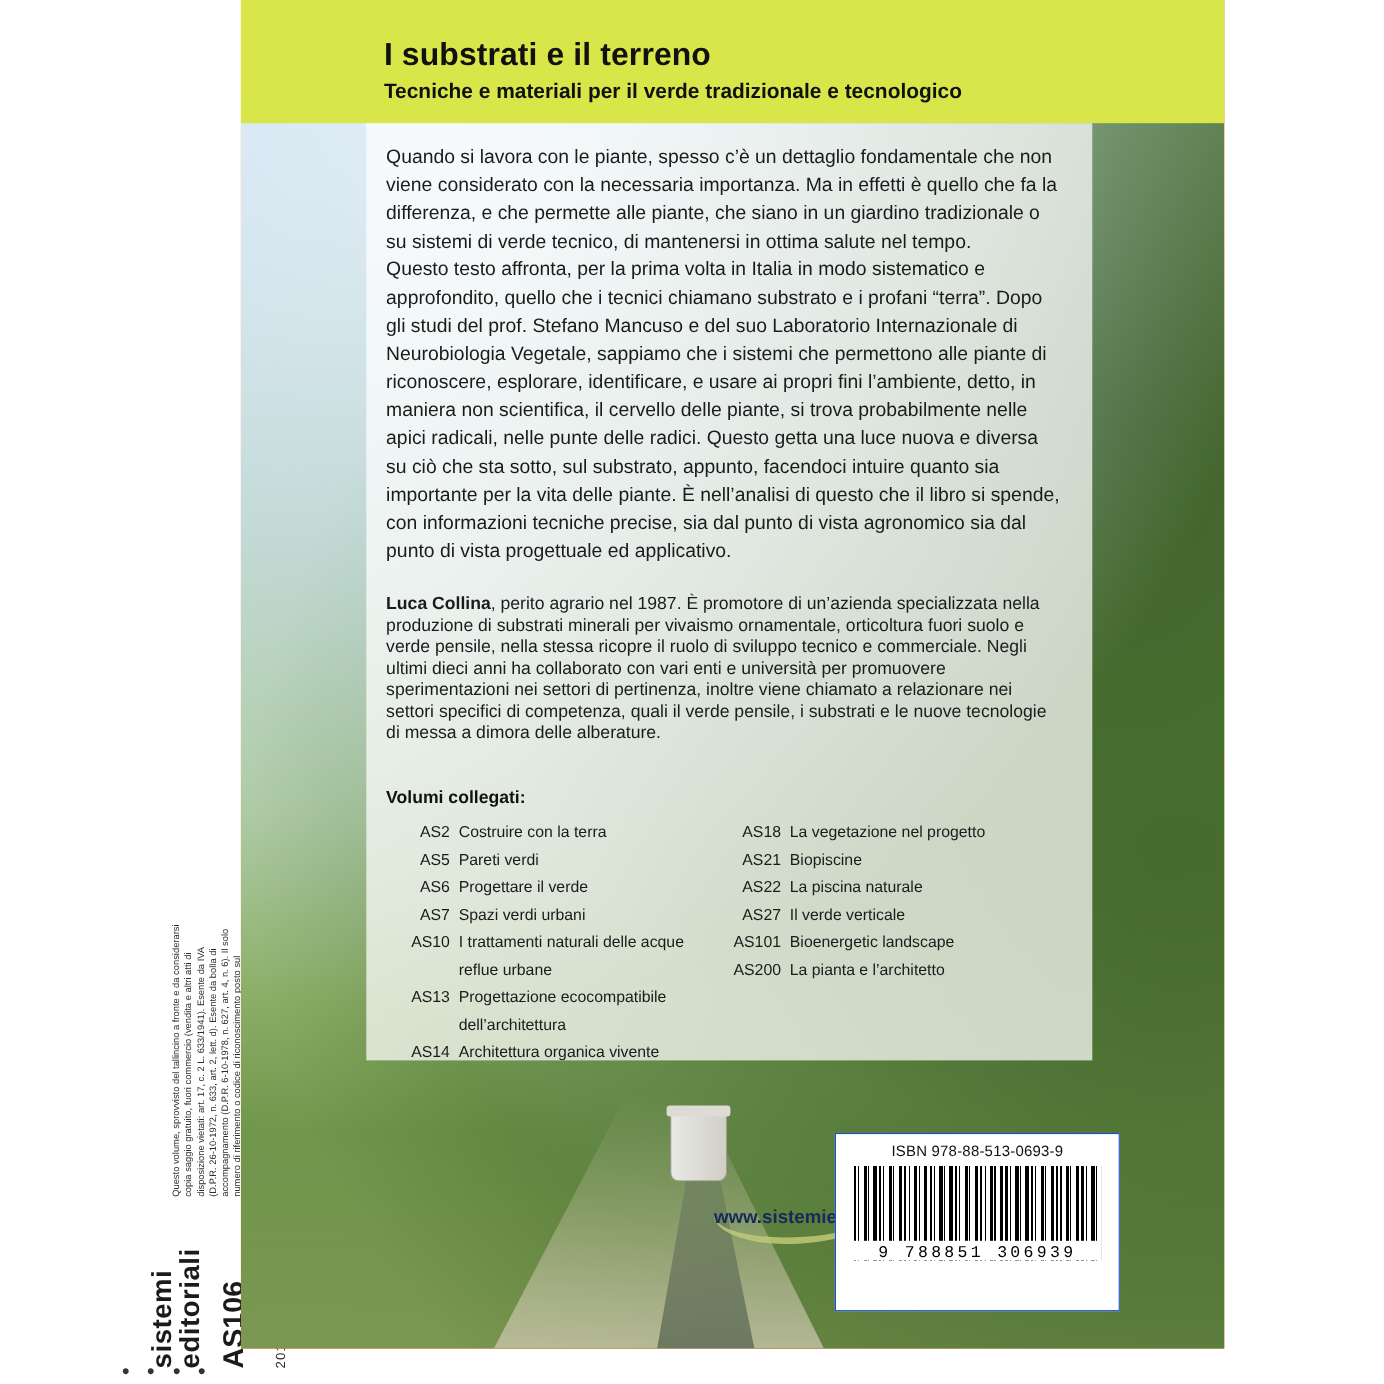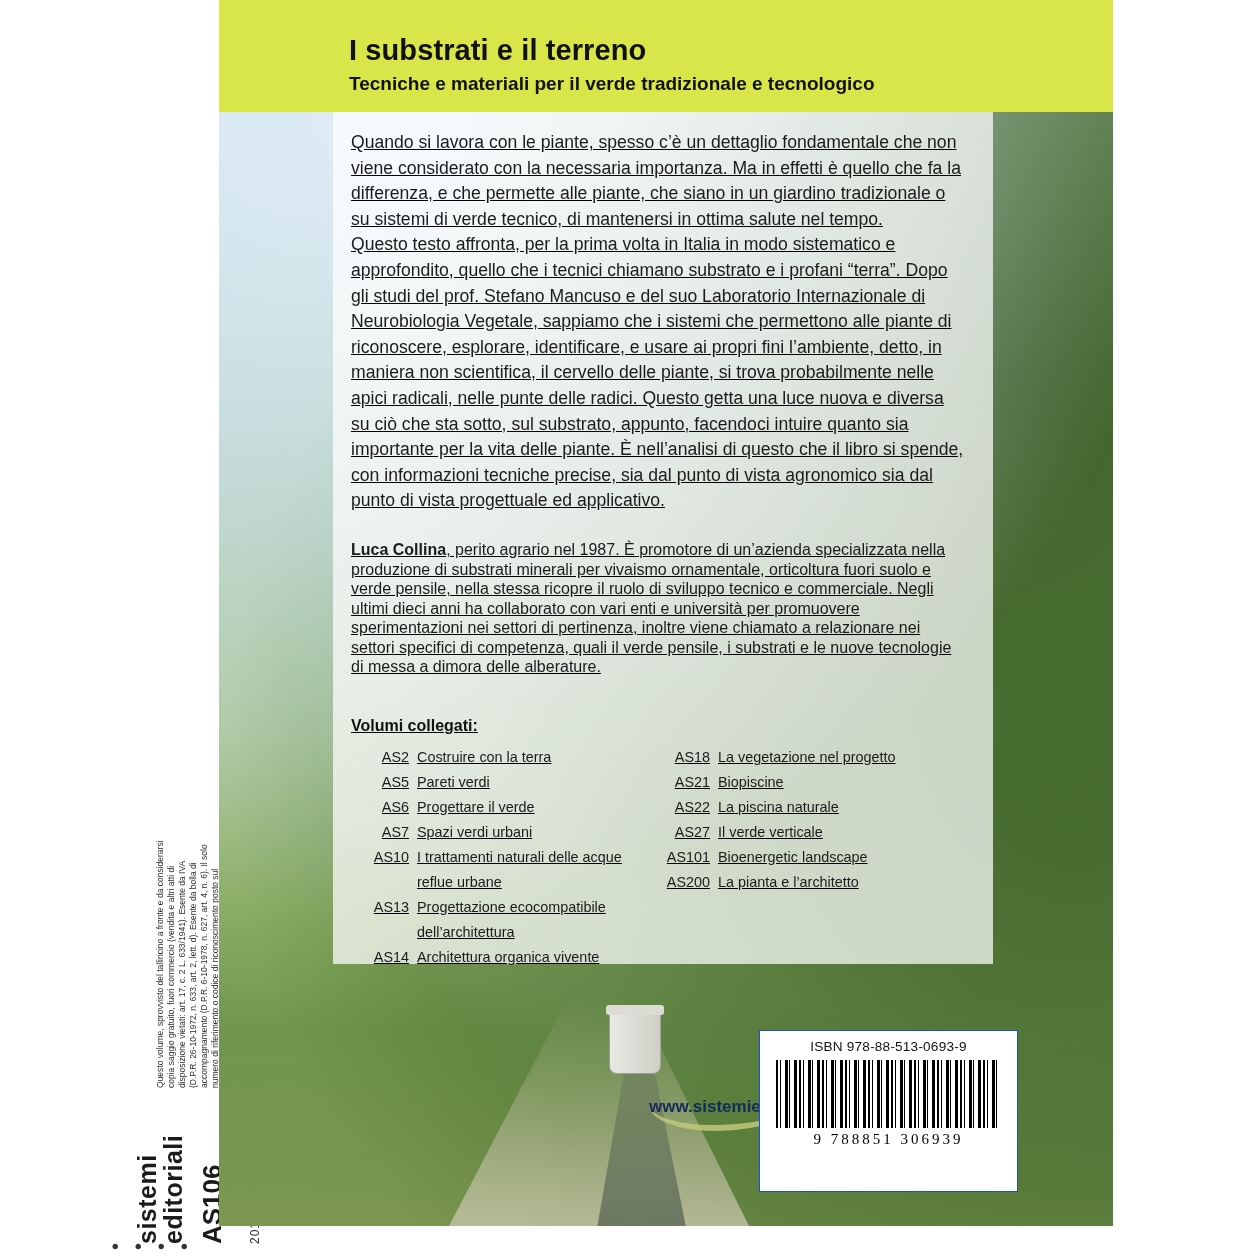--- a/index.html
+++ b/index.html
@@ -42,21 +42,21 @@
         border-bottom:6px solid rgba(190,200,120,.85);border-radius:0 0 60% 40%;}
 
   
   .band{position:absolute;left:0;top:0;width:894px;height:112px;background:#d8e649;}
   .band-inner{padding:34px 0 0 130px;}
   .title{font-size:29px;font-weight:bold;color:#111;letter-spacing:.1px;margin:0;}
   .subtitle{font-size:19px;font-weight:bold;color:#111;margin:6px 0 0 0;}
 
   
   .panel{position:absolute;left:114px;top:112px;width:660px;height:852px;
-         background:rgba(255,255,255,0.72);text-decoration:underline;}
+         background:rgba(255,255,255,0.72);}
   .panel-inner{padding:18px 28px 0 18px;}
 
   .blurb{font-size:17.6px;line-height:25.6px;color:#1b1b1b;margin:0;}
   .blurb p{margin:0;}
 
   .author{margin-top:26px;font-size:16px;line-height:19.6px;color:#1b1b1b;}
   .author b{font-weight:bold;}
 
   .vol-head{margin-top:40px;font-size:16px;font-weight:bold;color:#111;}
   .vol-cols{display:flex;margin-top:10px;justify-content:space-between;}
@@ -71,21 +71,21 @@
 
   
   .isbn-box{position:absolute;left:540px;top:1030px;width:257px;height:160px;background:#ffffff;
             border:1px solid #1d4ed8;}
   .isbn-text{text-align:center;font-size:13.6px;color:#111;padding-top:8px;letter-spacing:.2px;}
   .barcode{position:relative;margin:6px auto 0;width:225px;height:86px;overflow:hidden;
            background:
              repeating-linear-gradient(to right,#000 0 2px,#fff 2px 4px,#000 4px 5px,#fff 5px 9px,
              #000 9px 12px,#fff 12px 13px,#000 13px 14px,#fff 14px 18px,#000 18px 21px,#fff 21px 23px);}
   .bc-digits{position:absolute;left:0;right:0;bottom:-2px;text-align:center;font-size:15px;
-             letter-spacing:3px;color:#000;font-family:Liberation Serif, serif;}
+             letter-spacing:3px;color:#000;font-family:Liberation Mono, monospace;}
   .bc-white{position:absolute;left:0;bottom:0;width:225px;height:18px;background:#fff;}
 
   
   .spine{position:absolute;left:0;top:0;width:182px;height:1258px;background:#ffffff;}
   .vlogo{position:absolute;left:186px;bottom:14px;transform:rotate(-90deg);transform-origin:left bottom;
      font-size:25px;font-weight:bold;color:#1b1b1b;line-height:26px;letter-spacing:.5px;}
   .vcode{position:absolute;left:228px;bottom:14px;transform:rotate(-90deg);transform-origin:left bottom;
      font-size:26px;font-weight:bold;color:#1b1b1b;}
   .vyear{position:absolute;left:262px;bottom:14px;transform:rotate(-90deg);transform-origin:left bottom;
      font-size:12px;color:#2b2b2b;letter-spacing:1px;}

